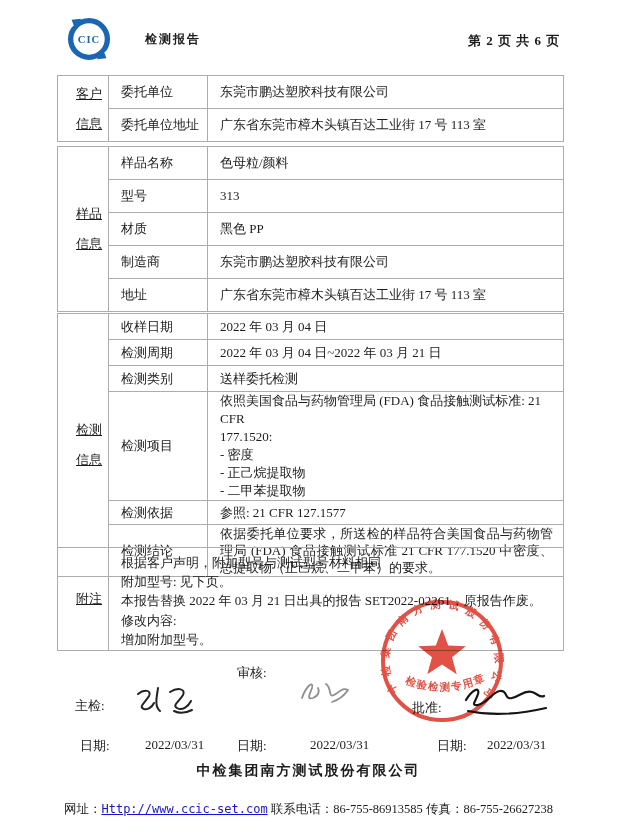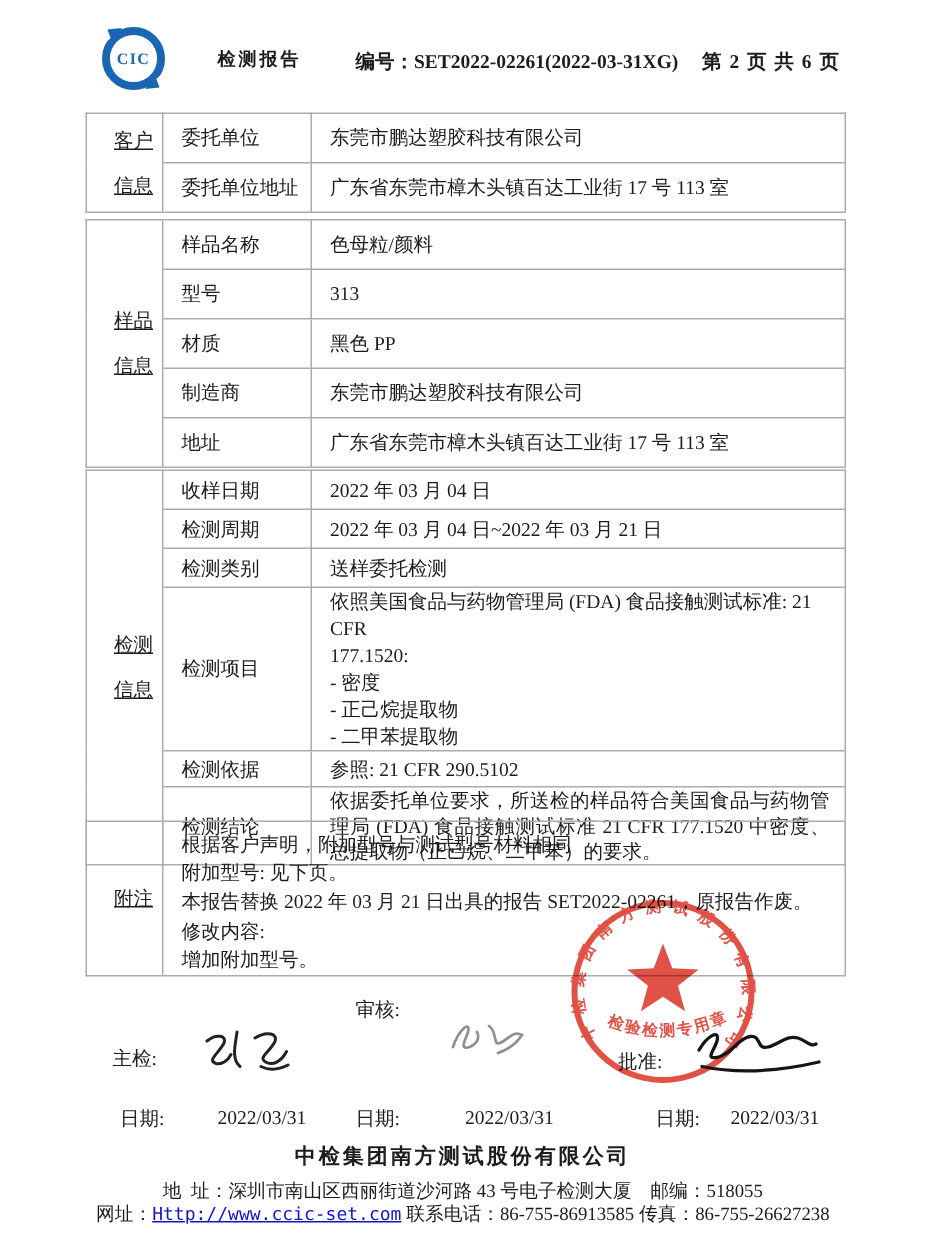--- a/index.html
+++ b/index.html
@@ -42,21 +42,20 @@
     <circle cx="30" cy="24" r="19" fill="none" stroke="#1a66b3" stroke-width="5.5"></circle>
     <rect x="2" y="6" width="12" height="8" fill="#fff" transform="rotate(-40 8 10)"></rect>
     <rect x="46" y="34" width="12" height="8" fill="#fff" transform="rotate(-40 52 38)"></rect>
     <polygon points="12,4 22,3 15,12" fill="#1a66b3"></polygon>
     <polygon points="48,44 38,45 45,36" fill="#1a66b3"></polygon>
     <ellipse cx="30" cy="24" rx="15" ry="7.5" fill="#fff"></ellipse>
     <text x="30" y="28" text-anchor="middle" font-size="11" font-weight="bold" fill="#1a66b3" font-family="Liberation Serif,serif" letter-spacing="1">CIC</text>
   </svg>
 
   <div class="abs b hdr-title">检测报告</div>
-  <div class="abs b hdr-no"><span>编号：</span><span>SET2022-02261(2022-03-31XG)</span></div>
   <div class="abs b hdr-page">第 2 页 共 6 页</div>
 
   <table class="blk" style="top:75px;">
     <colgroup>
         <col style="width:51px">
         <col style="width:99px">
         <col style="width:356px">
       </colgroup>
     <tbody>
         <tr>
@@ -144,21 +143,21 @@
           <div>依照美国食品与药物管理局 (FDA) 食品接触测试标准: 21 CFR</div>
           <div>177.1520:</div>
           <div>- 密度</div>
           <div>- 正己烷提取物</div>
           <div>- 二甲苯提取物</div>
         </div>
       </td>
     </tr>
     <tr>
       <td style="height:23px;">检测依据</td>
-      <td>参照: 21 CFR 290.5102</td>
+      <td>参照: 21 CFR 127.1577</td>
     </tr>
     <tr>
       <td style="height:45px;">检测结论</td>
       <td>
         <div class="just">依据委托单位要求，所送检的样品符合美国食品与药物管理局 (FDA) 食品接触测试标准 21 CFR 177.1520 中密度、总提取物（正己烷、二甲苯）的要求。</div>
       </td>
     </tr>
   </tbody>
     </table>
 
@@ -221,20 +220,19 @@
   </svg>
 
   <span class="abs date-val" style="left:80px;top:737px;">日期:</span>
   <span class="abs date-val" style="left:145px;top:737px;">2022/03/31</span>
   <span class="abs date-val" style="left:237px;top:737px;">日期:</span>
   <span class="abs date-val" style="left:310px;top:737px;">2022/03/31</span>
   <span class="abs date-val" style="left:437px;top:737px;">日期:</span>
   <span class="abs date-val" style="left:487px;top:737px;">2022/03/31</span>
 
   <div class="foot foot-co abs" style="left:0;">中检集团南方测试股份有限公司</div>
-  <div class="foot foot-addr abs" style="left:0;white-space:pre;">地  址：深圳市南山区西丽街道沙河路 43 号电子检测大厦    邮编：518055</div>
   <div class="foot foot-net abs" style="left:0;">
     <span>网址：</span><a class="url" href="#">Http://www.ccic-set.com</a>
     <span>联系电话：86-755-86913585</span>
     <span>传真：86-755-26627238</span>
   </div>
 
 </div>
 
 </body></html>

